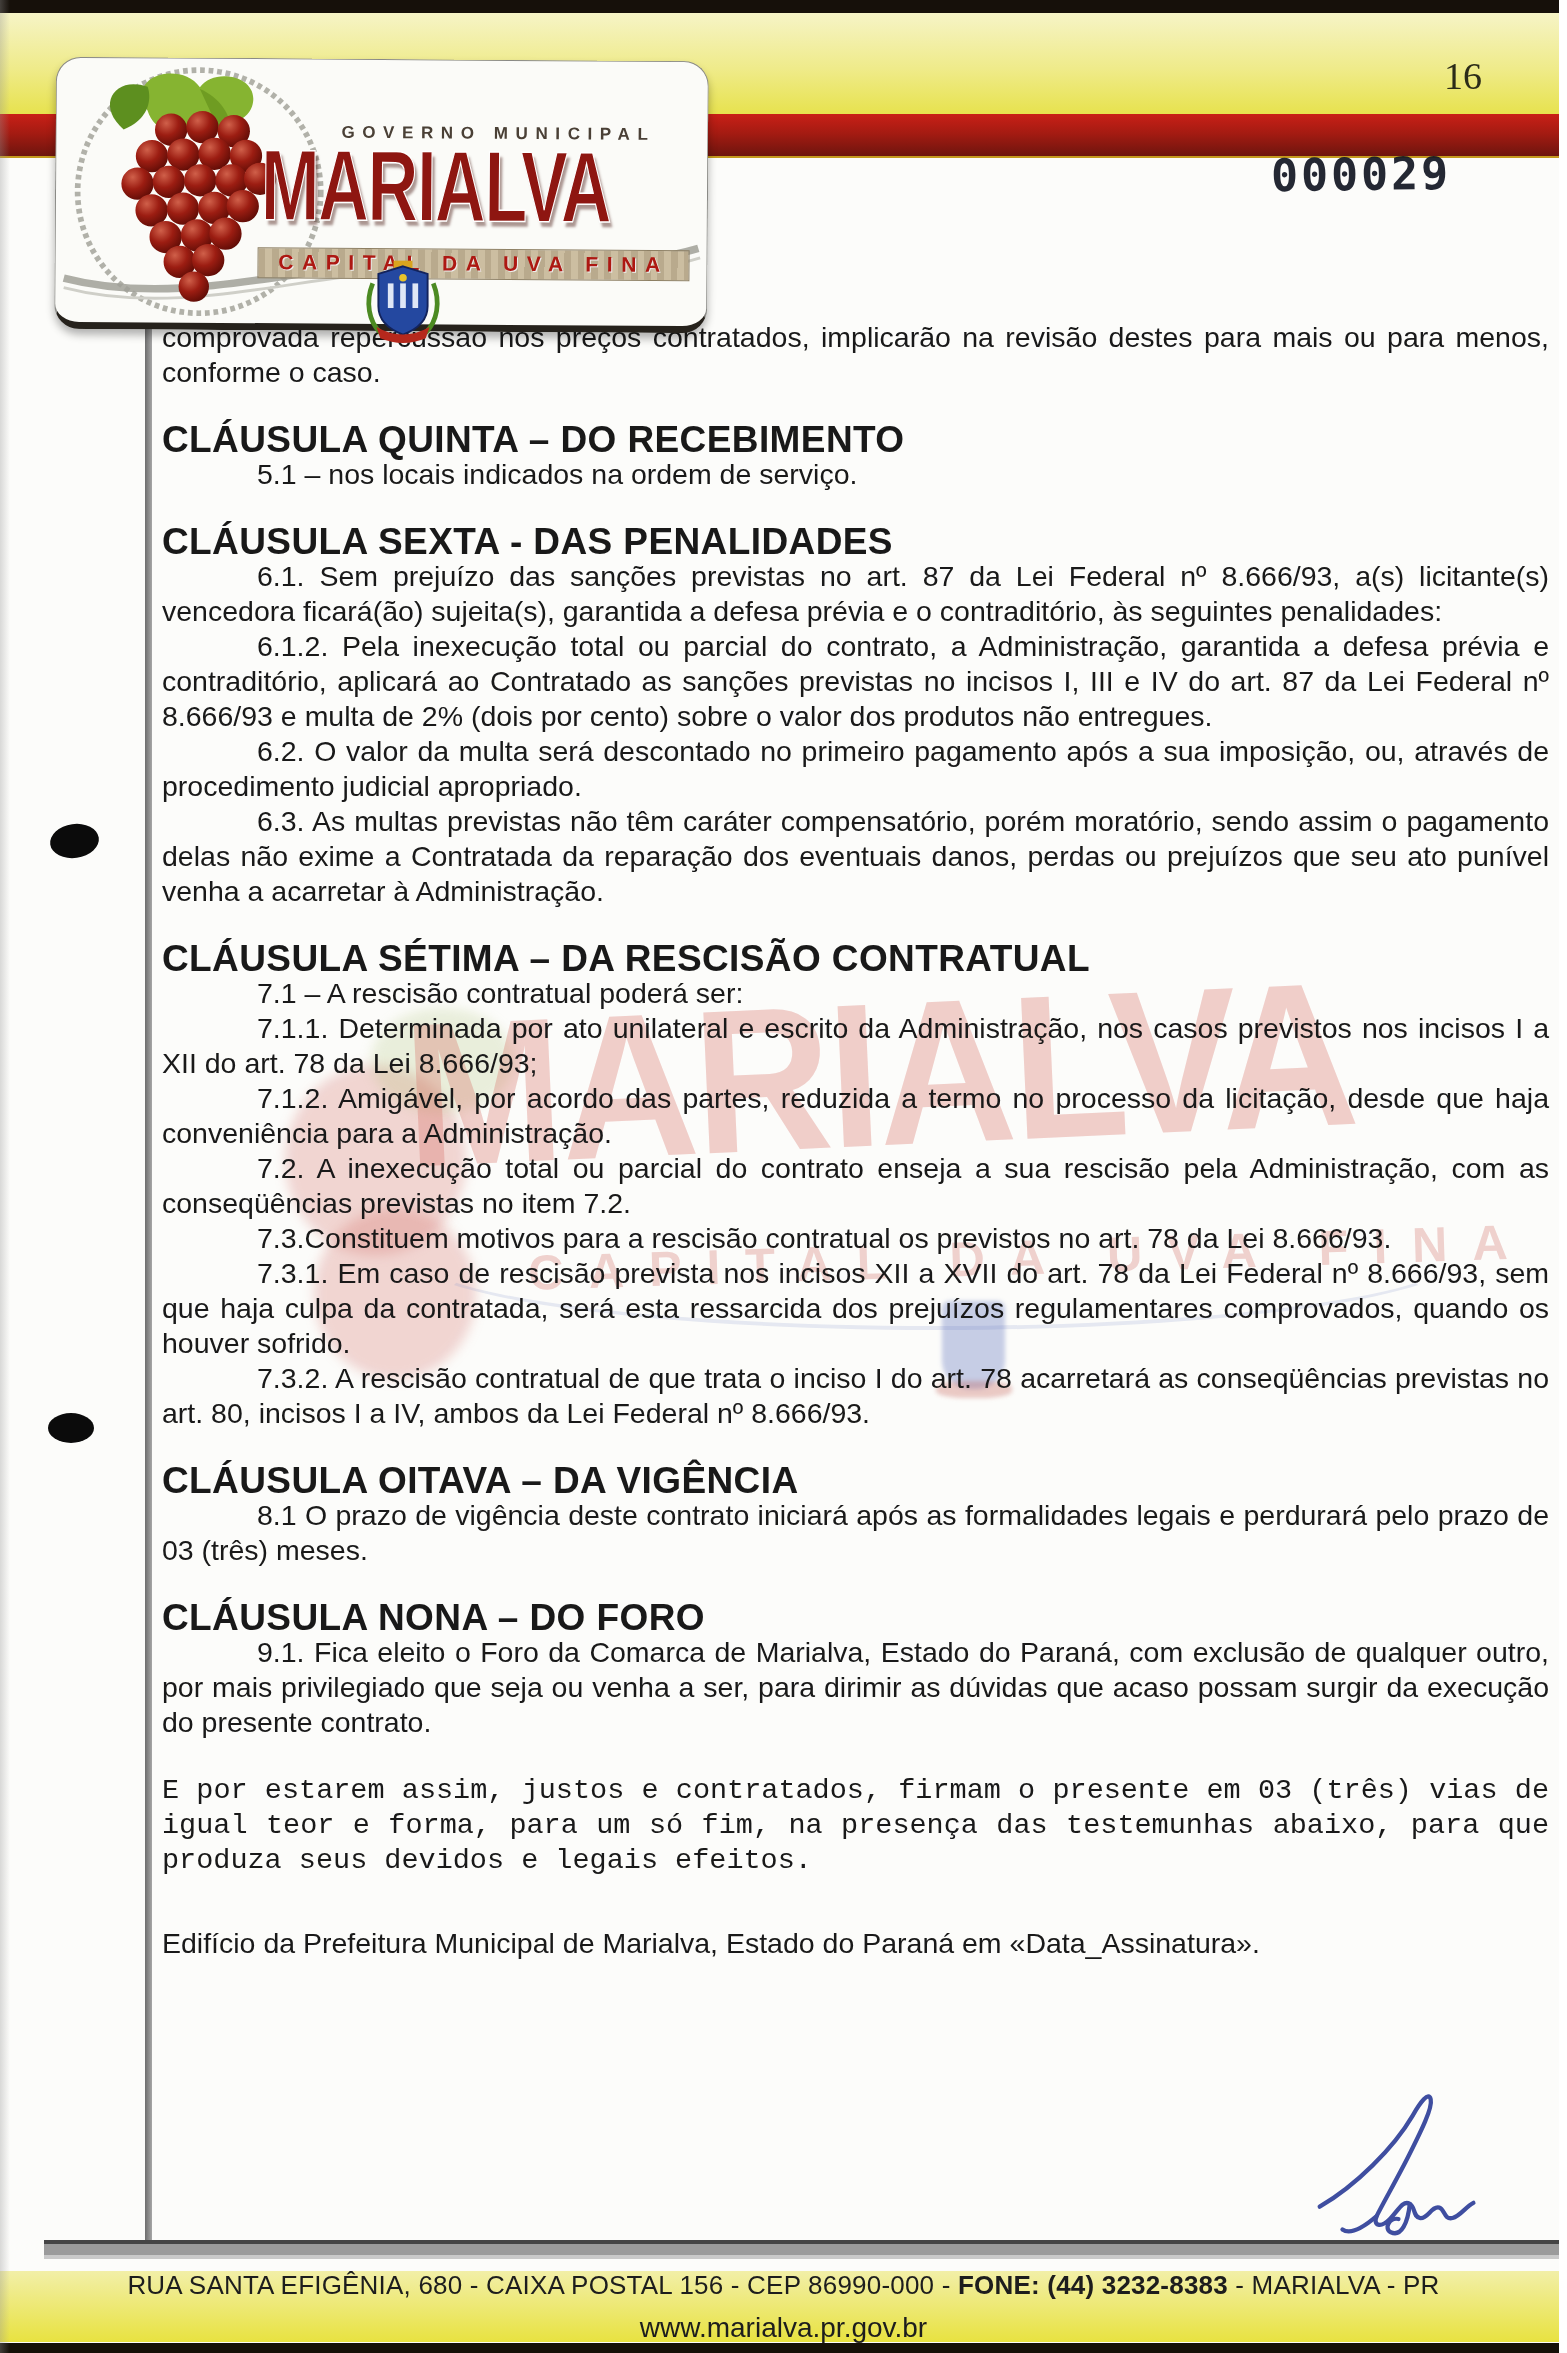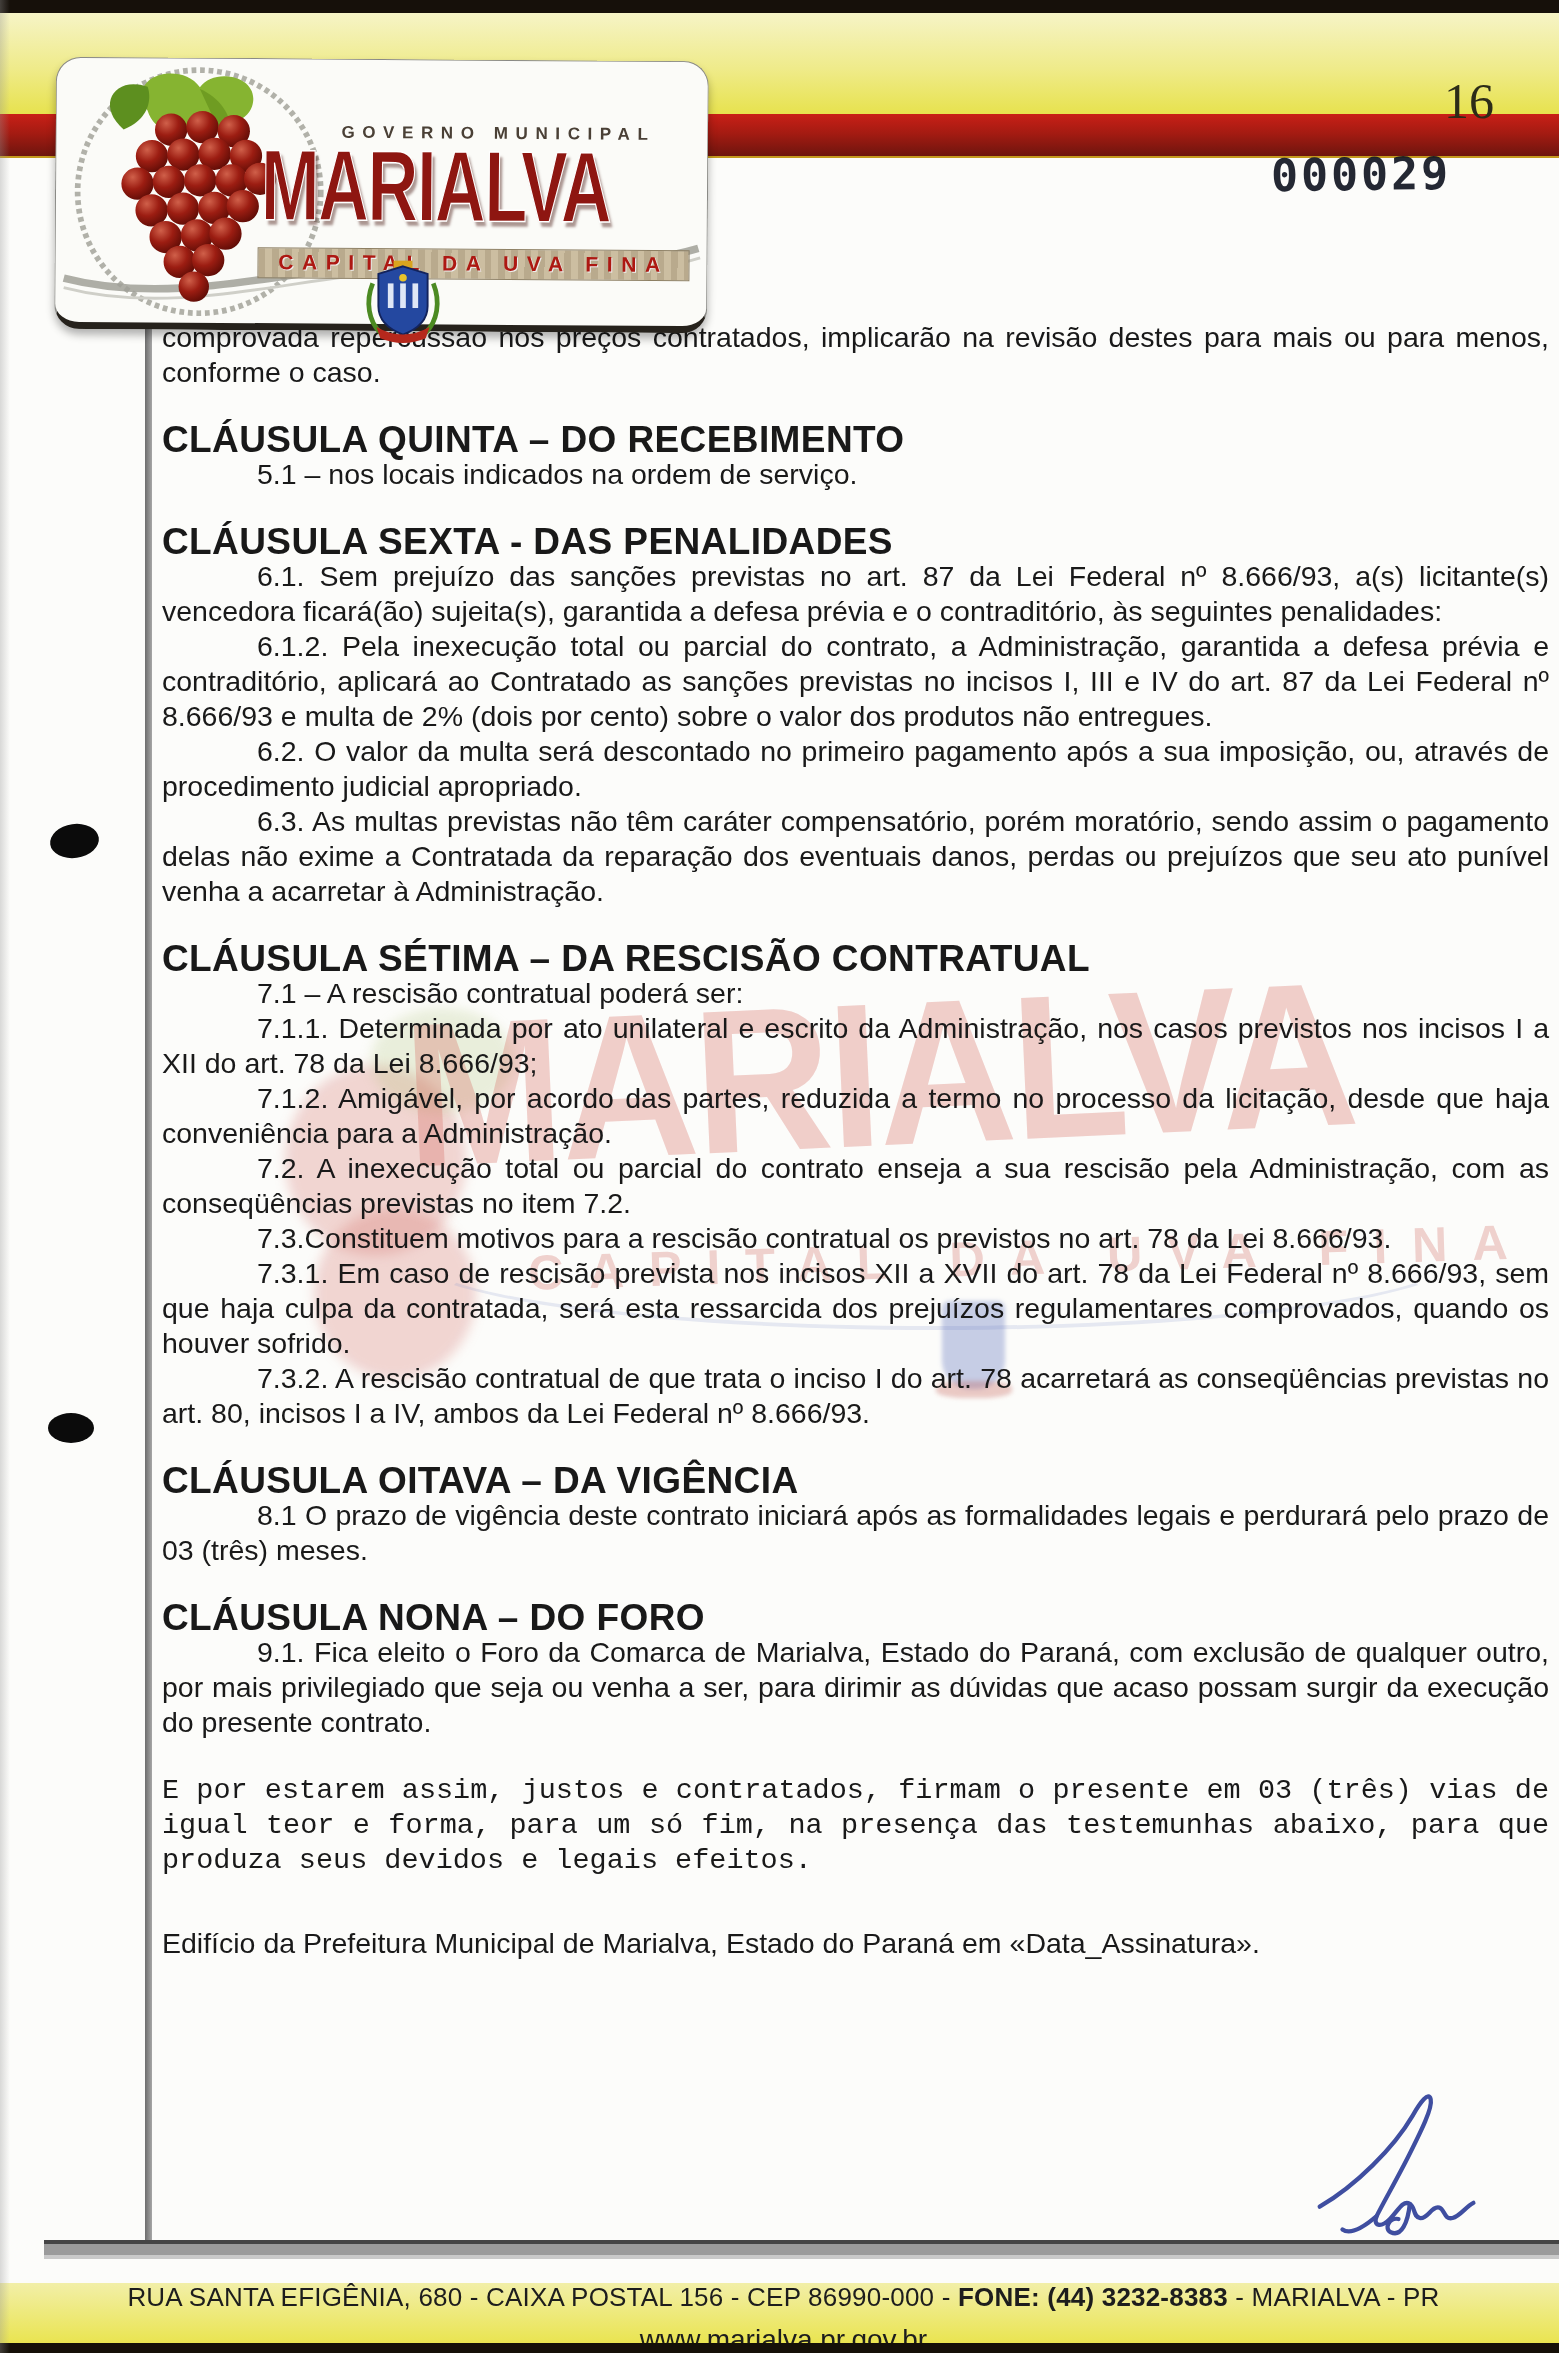--- a/index.html
+++ b/index.html
@@ -8,22 +8,22 @@
   
   .stripe-top{position:absolute;left:0;top:0;width:100%;height:13.3px;background:#16100a;}
   .band-yellow{position:absolute;left:0;top:13.3px;width:100%;height:101px;
         background:linear-gradient(#f6f4c6 0%,#efeb8a 55%,#e7e24e 100%);}
   .stripe-red{position:absolute;left:0;top:114px;width:100%;height:42px;
         background:linear-gradient(#c92017 0%,#a51b12 45%,#6e150e 100%);
         border-bottom:2.9px solid #c49a1e;}
   .scan-edge-right{position:absolute;right:0;top:0;width:7.6px;height:100%;background:#fff;z-index:55;}
   .scan-edge-left{position:absolute;left:0;top:0;width:9.5px;height:100%;
         background:linear-gradient(90deg,rgba(150,150,150,.35),rgba(150,150,150,0));z-index:55;}
-  .page-number{position:absolute;left:1444px;top:72px;font-family:"Liberation Serif",serif;
-        font-size:50px;color:#2c2c18;z-index:6;}
+  .page-number{position:absolute;left:1444px;top:54px;font-family:"Liberation Serif",serif;
+        font-size:38px;color:#2c2c18;z-index:6;}
   .stamp{position:absolute;left:1271px;top:148px;font-family:"DejaVu Sans Mono",monospace;
         font-weight:700;font-size:45px;letter-spacing:2.9px;color:#141824;z-index:30;
         transform:rotate(-0.8deg);opacity:.93;}
   
   .logo{position:absolute;left:55px;top:59px;width:651px;height:264px;background:#fbfbf8;
         border:1.9px solid #8a8a86;border-bottom:7.6px solid #26221c;border-radius:25px;
         box-shadow:0 5.7px 8.6px rgba(0,0,0,.3);z-index:15;transform:rotate(.4deg);}
   .logo svg.art{position:absolute;left:0;top:0;width:100%;height:100%;}
   .logo .gov{position:absolute;left:285px;top:63px;width:285px;text-align:center;
         font-size:17px;font-weight:700;letter-spacing:7.6px;color:#4a4036;white-space:nowrap;}
@@ -68,21 +68,21 @@
   .content p.ind{text-indent:95px;}
   .content p.closing{margin-top:33px;font-family:Liberation Mono, monospace;}
   .content p.dateline{margin-top:48px;}
   
   .signature{position:absolute;left:1314px;top:2085px;width:167px;height:156px;z-index:25;}
   
   .fbar{position:absolute;left:44px;top:2240px;width:1516px;height:19px;
         background:linear-gradient(#454545 0 3.8px,#9b9b9b 3.8px 15px,#c9c9c9 15px);z-index:10;}
   .fyellow{position:absolute;left:0;top:2271px;width:100%;height:71px;
         background:linear-gradient(#f2efa8,#e8e240);z-index:9;
-        display:flex;flex-direction:column;align-items:center;justify-content:center;gap:11px;margin-top:12px;}
+        display:flex;flex-direction:column;align-items:center;justify-content:center;gap:11px;}
   .faddr{font-size:26px;color:#1d1d1d;letter-spacing:0.2px;white-space:nowrap;}
   .faddr b{font-weight:700;}
   .furl{font-size:28px;color:#1d1d1d;}
   .stripe-bottom{position:absolute;left:0;top:2343px;width:100%;height:11.4px;background:#151008;z-index:9;}
 </style>
 </head>
 <body>
 
 <div class="page">
 

